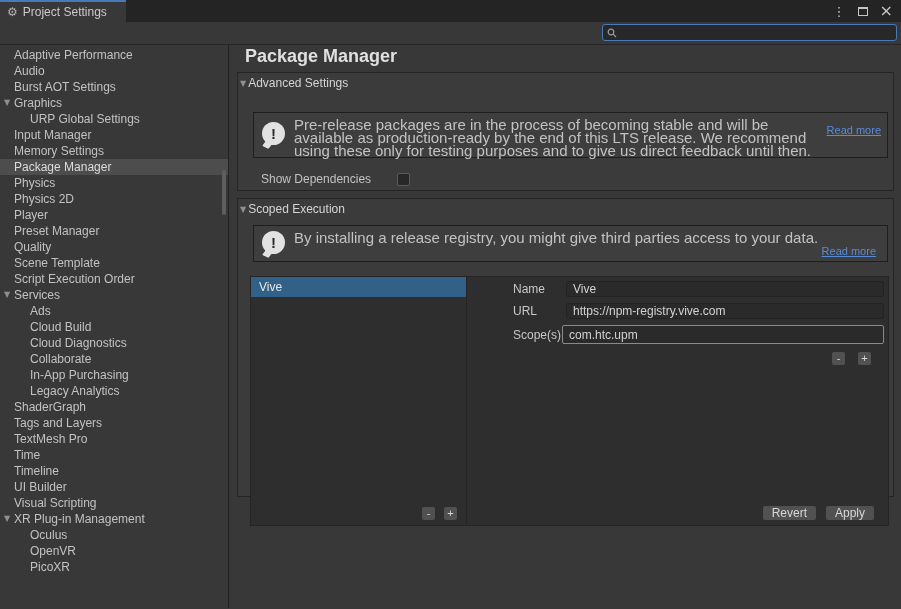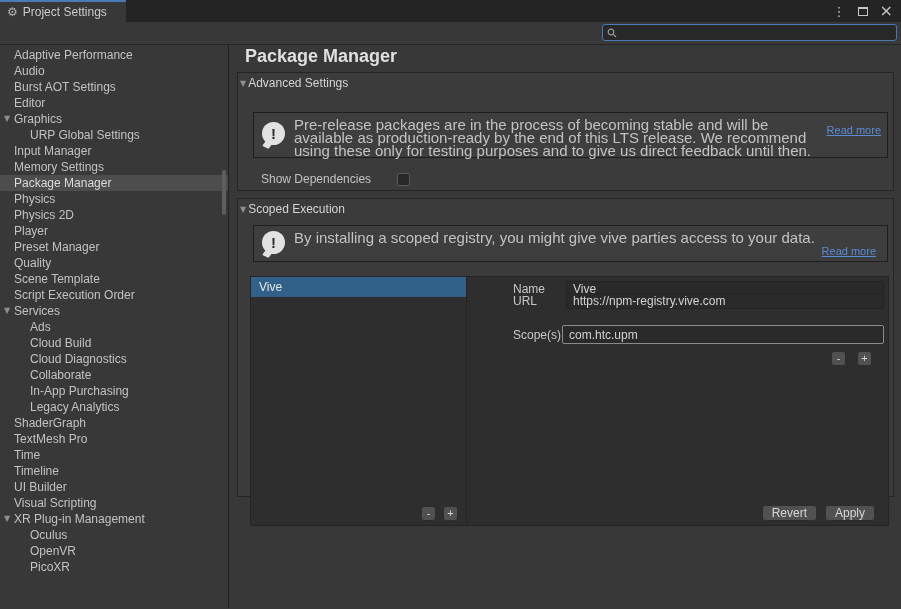--- a/index.html
+++ b/index.html
@@ -99,21 +99,21 @@
   .reg-row { height:20px; line-height:20px; padding-left:8px; color:#e6e6e6; cursor:default; }
   .reg-row.selected { background:#316189; }
   .reg-list-btns { position:absolute; right:8px; bottom:4px; display:flex; gap:7px; }
   .small-btn { min-width:15px; height:15px; background:#515151; border:1px solid #2d2d2d;
     border-radius:3px; color:#d8d8d8; font-size:11px; line-height:12px; text-align:center;
     cursor:pointer; padding:0 2px; }
   .reg-form { flex:1; position:relative; }
   .f-row { position:absolute; left:0; right:0; display:flex; align-items:center;padding-left:36px; }
   .f-row .flbl { width:63px; padding-left:10px; color:#c8c8c8; }
   .f-row.rname { top:4px; }
-  .f-row.rurl { top:16px; }
+  .f-row.rurl { top:26px; }
   .f-row.rscope { top:48px; }
   .tinput { flex:1; margin-right:4px; height:16px; background:#2a2a2a; border:1px solid #232323;
     border-radius:2px; color:#d2d2d2; font-size:12px; font-family:inherit; padding:0 6px; outline:none; }
   .tinput.scope { height:19px; border:1px solid #8a8a8a; margin-left:-4px; }
   .scope-btns { position:absolute; right:16px; top:74px; display:flex; gap:11px; }
   .actions { position:absolute; right:13px; bottom:4px; display:flex; gap:8px; }
   .btn { height:16px; background:#515151; border:1px solid #2d2d2d; border-radius:3px;
     color:#d6d6d6; font-size:12px; line-height:14px; padding:0 9px; cursor:pointer; }
 </style>
 </head>
@@ -141,41 +141,41 @@
   </div>
 </div>
 
 <div class="content">
 
   <div class="sidebar">
     <div>
         <div class="sb-row"><span>Adaptive Performance</span></div>
         <div class="sb-row"><span>Audio</span></div>
         <div class="sb-row"><span>Burst AOT Settings</span></div>
-        <div class="sb-row"><span>Editor</span></div>
         <div class="sb-row"><span class="fold">▼</span><span>Graphics</span></div>
         <div class="sb-row indent1"><span>URP Global Settings</span></div>
         <div class="sb-row"><span>Input Manager</span></div>
         <div class="sb-row"><span>Memory Settings</span></div>
         <div class="sb-row selected"><span>Package Manager</span></div>
         <div class="sb-row"><span>Physics</span></div>
         <div class="sb-row"><span>Physics 2D</span></div>
         <div class="sb-row"><span>Player</span></div>
         <div class="sb-row"><span>Preset Manager</span></div>
         <div class="sb-row"><span>Quality</span></div>
         <div class="sb-row"><span>Scene Template</span></div>
         <div class="sb-row"><span>Script Execution Order</span></div>
         <div class="sb-row"><span class="fold">▼</span><span>Services</span></div>
         <div class="sb-row indent1"><span>Ads</span></div>
         <div class="sb-row indent1"><span>Cloud Build</span></div>
         <div class="sb-row indent1"><span>Cloud Diagnostics</span></div>
         <div class="sb-row indent1"><span>Collaborate</span></div>
         <div class="sb-row indent1"><span>In-App Purchasing</span></div>
         <div class="sb-row indent1"><span>Legacy Analytics</span></div>
         <div class="sb-row"><span>ShaderGraph</span></div>
+        <div class="sb-row"><span>Tags and Layers</span></div>
         <div class="sb-row"><span>TextMesh Pro</span></div>
         <div class="sb-row"><span>Time</span></div>
         <div class="sb-row"><span>Timeline</span></div>
         <div class="sb-row"><span>UI Builder</span></div>
         <div class="sb-row"><span>Visual Scripting</span></div>
         <div class="sb-row"><span class="fold">▼</span><span>XR Plug-in Management</span></div>
         <div class="sb-row indent1"><span>Oculus</span></div>
         <div class="sb-row indent1"><span>OpenVR</span></div>
         <div class="sb-row indent1"><span>PicoXR</span></div>
       </div>
@@ -209,21 +209,21 @@
 
     <div class="box scoped">
       <div class="box-header">
         <span class="fold-ic">▼</span>
         <span>Scoped Execution</span>
       </div>
       <div class="helpbox hb2">
         <span class="warn">
           <span class="bang">!</span>
         </span>
-        <span class="help-text">By installing a scoped registry, you might give vive parties access to your data.</span>
+        <span class="help-text">By installing a release registry, you might give third parties access to your data.</span>
         <span class="readmore">Read more</span>
       </div>
 
       <div class="registry">
         <div class="reg-list">
           <div>
               <div class="reg-row selected">Vive</div>
             </div>
           <div class="reg-list-btns">
             <span class="small-btn">-</span>

